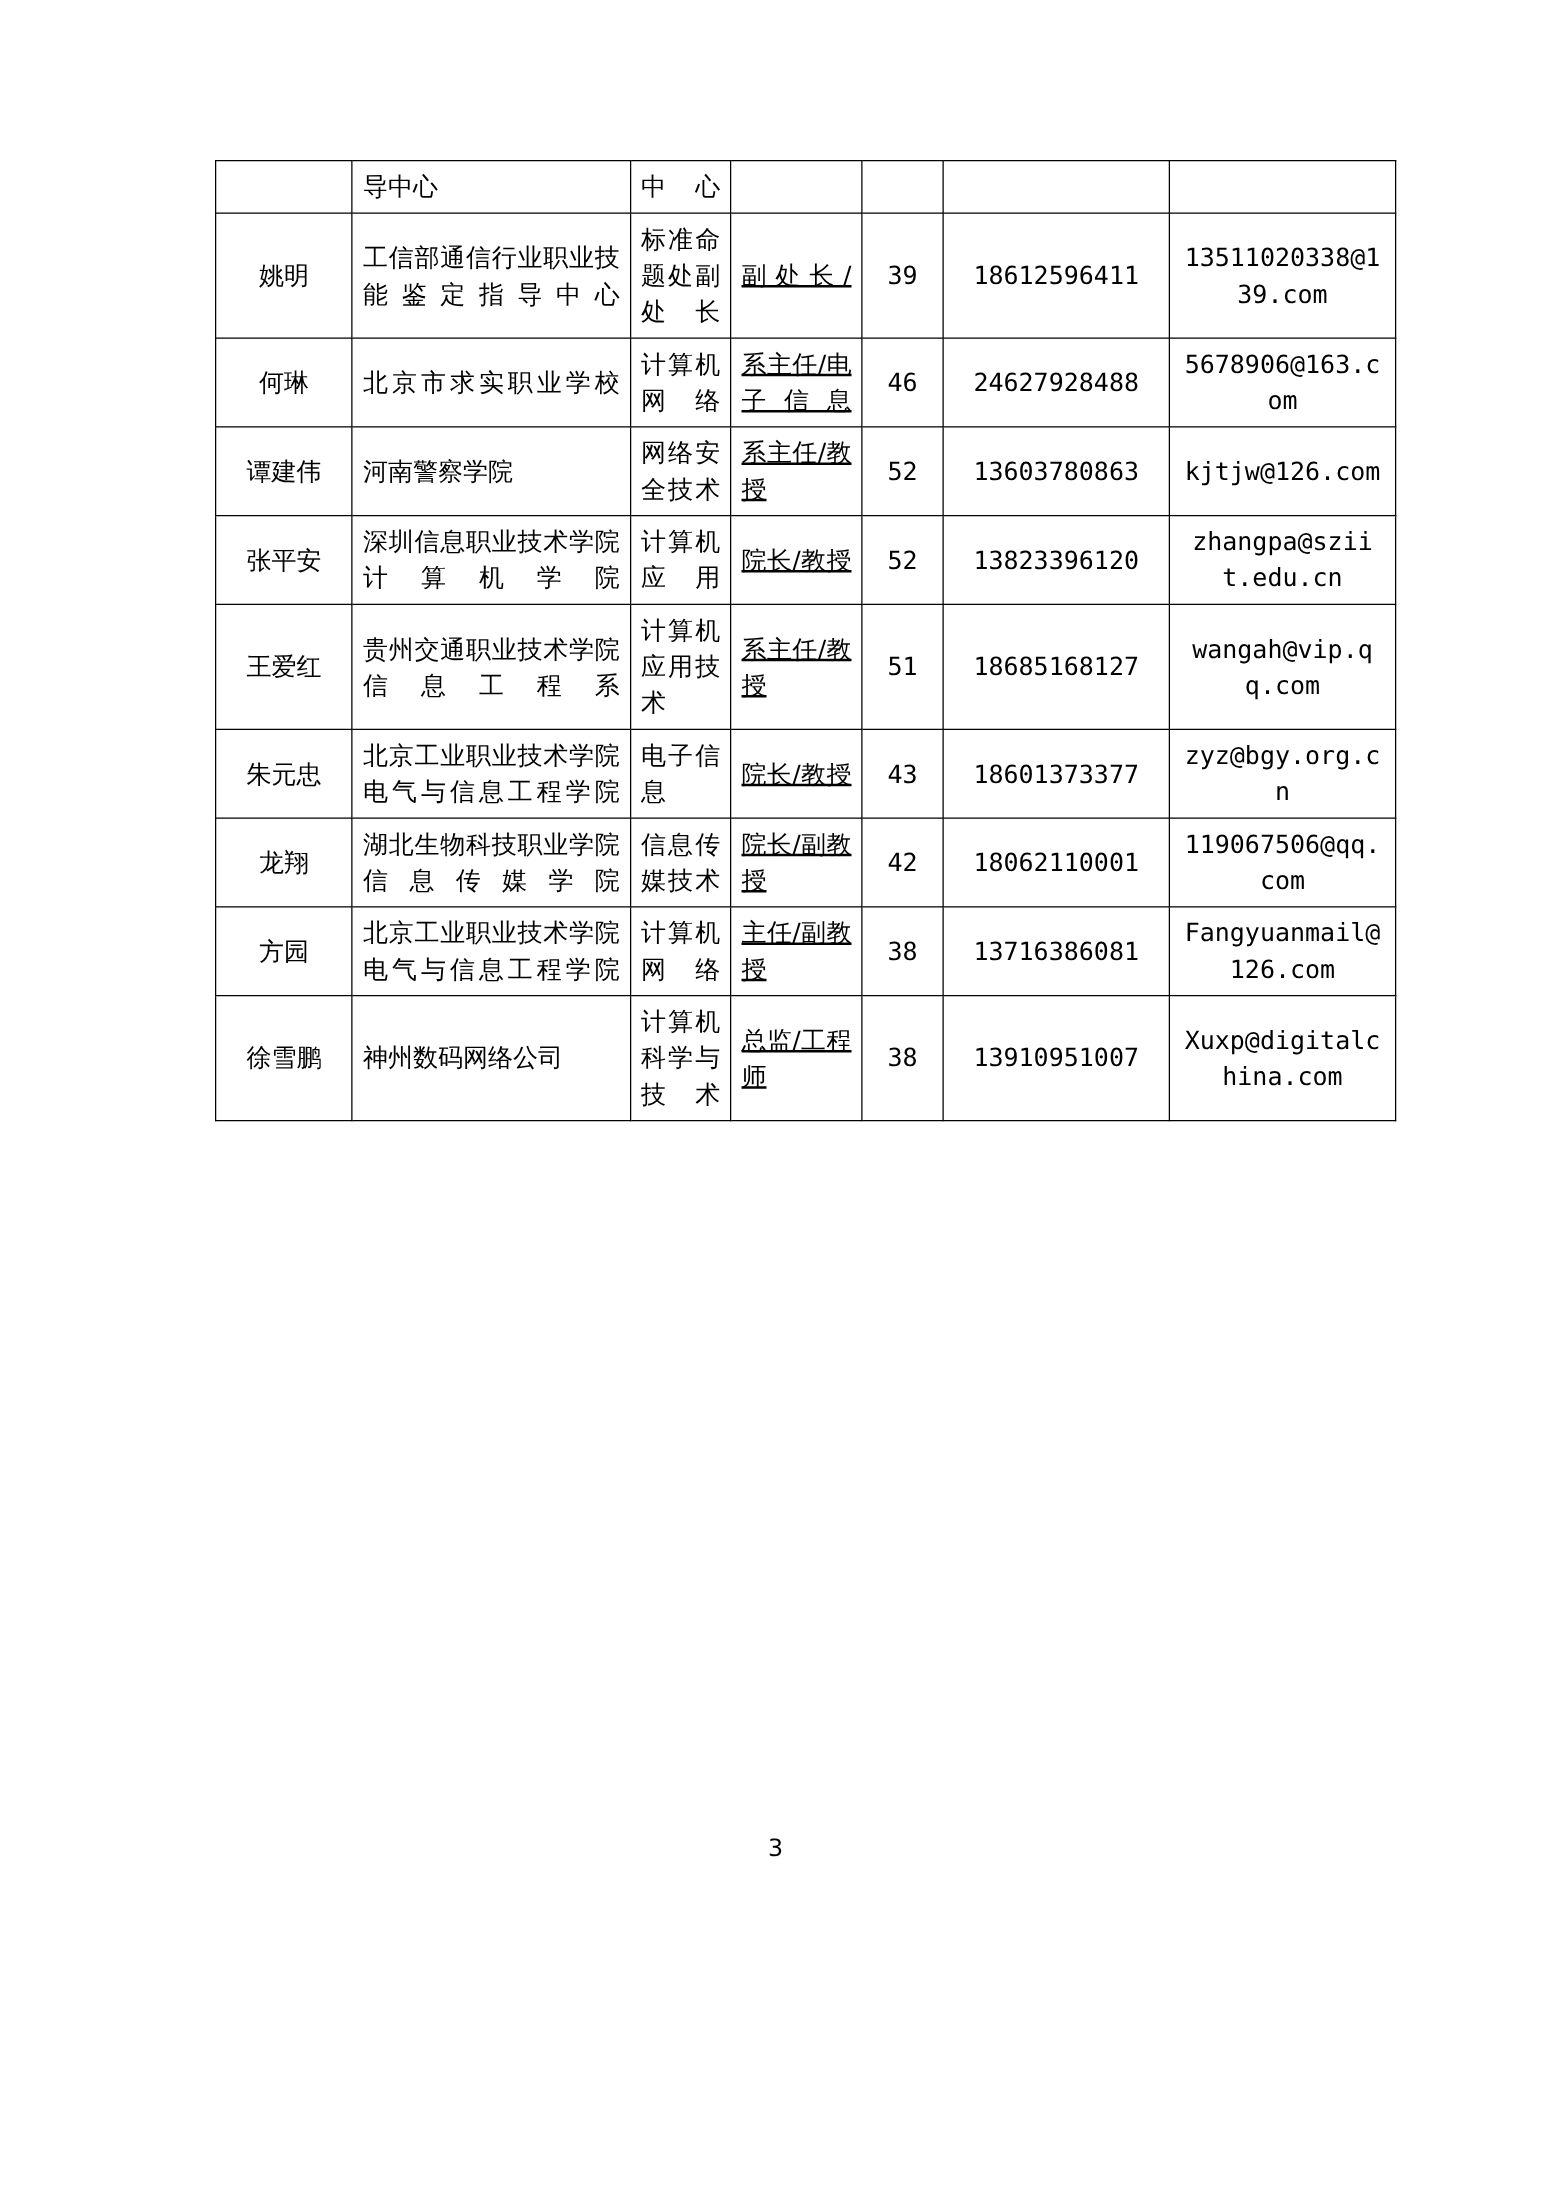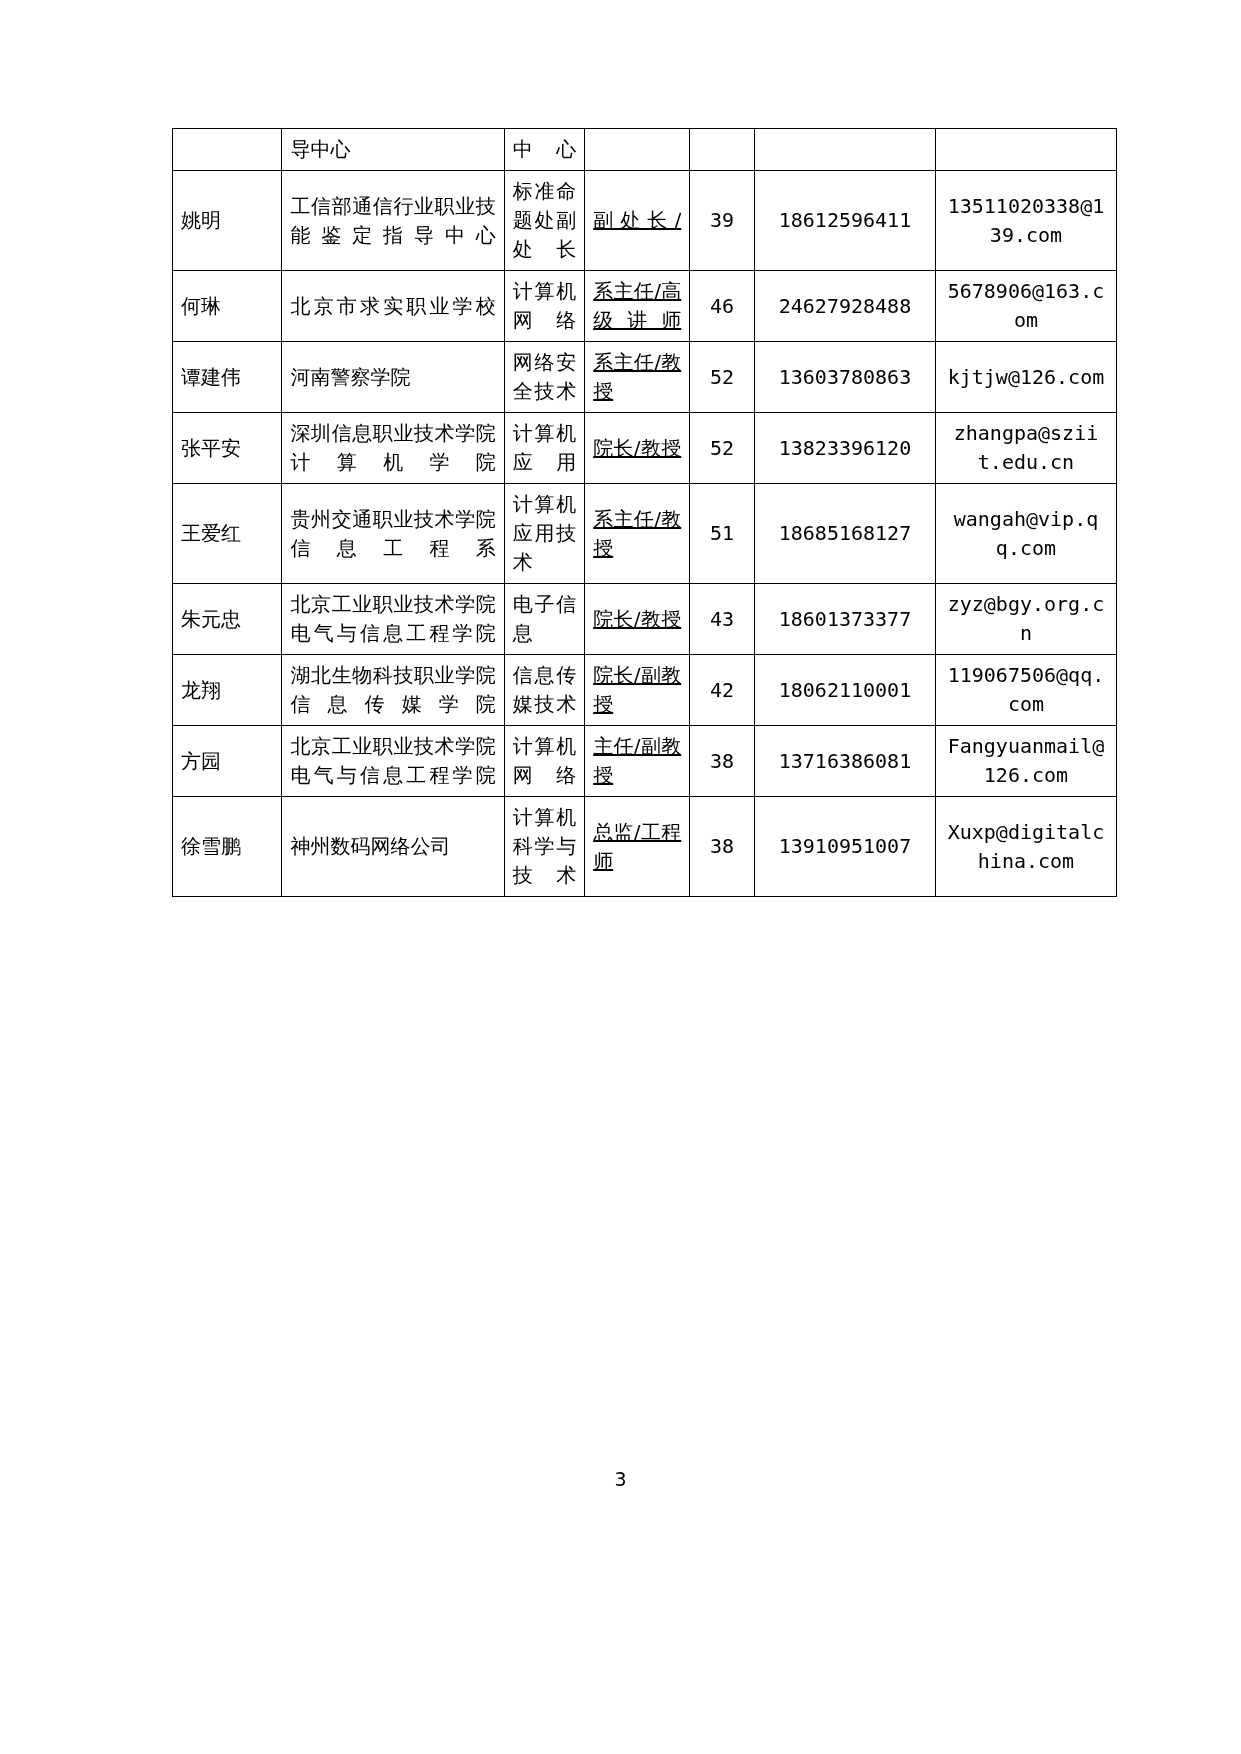--- a/index.html
+++ b/index.html
@@ -59,20 +59,21 @@
     font-family: "DejaVu Sans Mono", monospace;
     font-size: 19px;
     text-align: center;
     word-break: break-all;
     line-height: 1.5;
   }
   .cell-mono.center {
   }
   .name-cell {
     font-family: "DejaVu Sans", sans-serif;
+    text-align: center;
     font-size: 21px;
   }
   .major-cell {
     font-family: "DejaVu Sans", sans-serif;
     font-size: 20px;
     text-align: justify;
     text-align-last: justify;
     padding-left: 6px;
     padding-right: 6px;
     margin-left: 36px;
@@ -130,21 +131,21 @@
         <td class="title-cell">副处长/</td>
         <td class="cell-mono center">39</td>
         <td class="cell-mono center">18612596411</td>
         <td class="cell-mono">13511020338@139.com</td>
       </tr>
 
       <tr>
         <td class="name-cell">何琳</td>
         <td class="cell-cn">北京市求实职业学校</td>
         <td class="major-cell">计算机网络</td>
-        <td class="title-cell">系主任/高级讲师</td>
+        <td class="title-cell">系主任/电子信息</td>
         <td class="cell-mono center">46</td>
         <td class="cell-mono center">24627928488</td>
         <td class="cell-mono">5678906@163.com</td>
       </tr>
 
       <tr>
         <td class="name-cell">谭建伟</td>
         <td class="cell-cn left">河南警察学院</td>
         <td class="major-cell">网络安全技术</td>
         <td class="title-cell">系主任/教授</td>

